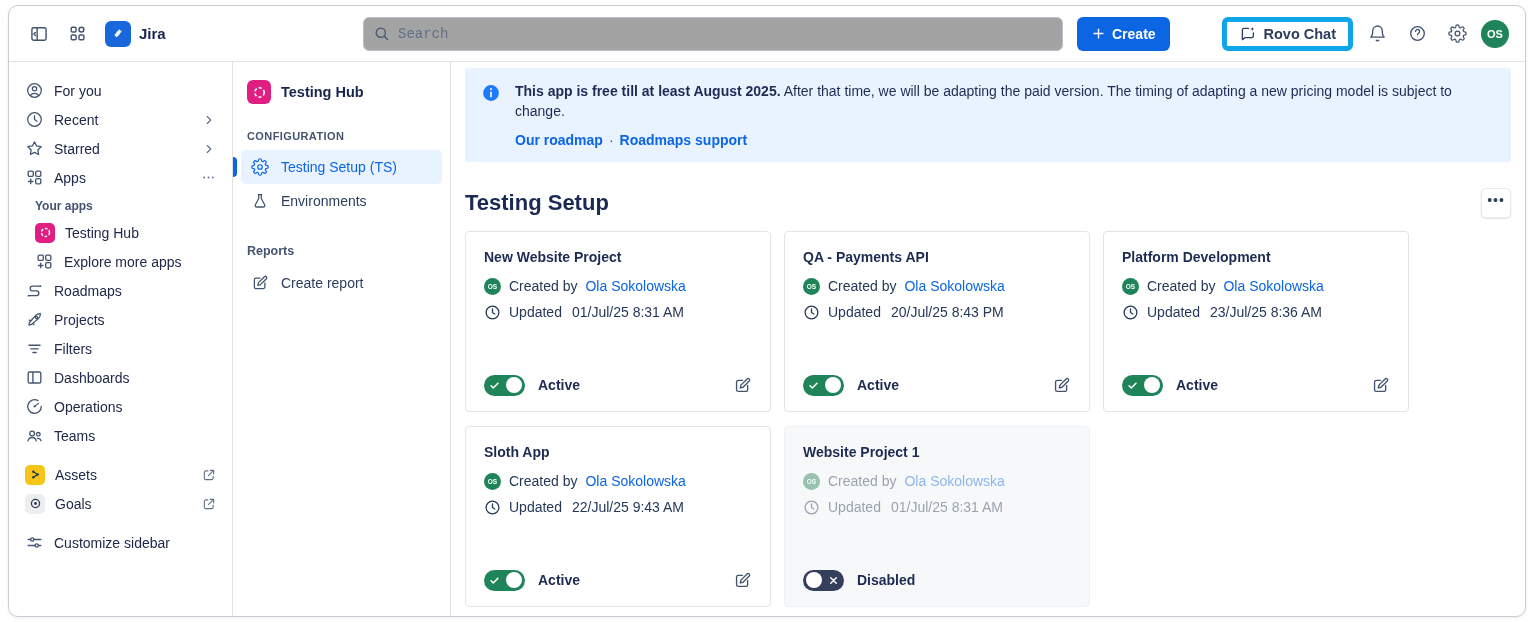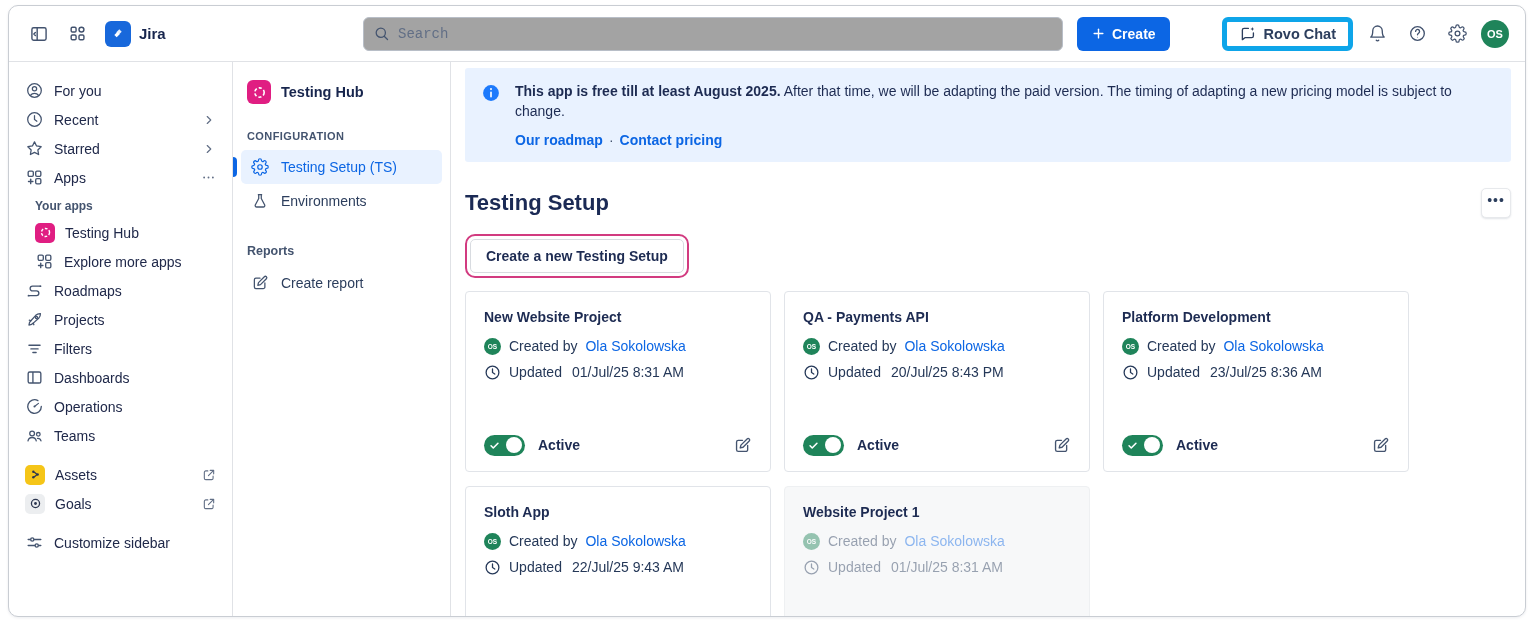--- a/index.html
+++ b/index.html
@@ -415,33 +415,30 @@
         <span class="ic">
           <svg width="20" height="20" viewBox="0 0 24 24">
               <circle cx="12" cy="12" r="9.5" fill="#1d7afc"></circle>
               <rect x="10.9" y="10.3" width="2.2" height="7" rx="1.1" fill="#e9f2ff"></rect>
               <circle cx="12" cy="7.3" r="1.3" fill="#e9f2ff"></circle>
             </svg>
         </span>
         <div>
           <div class="banner-line1"><b>This app is free till at least August 2025.</b><span> After that time, we will be adapting the paid version. The timing of adapting a new pricing model is subject to change.</span></div>
           <div class="banner-line2">
-            <a>Our roadmap</a><span class="banner-sep">·</span><a>Contact pricing</a>
+            <a>Our roadmap</a><span class="banner-sep">·</span><a>Roadmaps support</a>
           </div>
         </div>
       </div>
 
       <div class="title-row">
         <h1 class="page-title">Testing Setup</h1>
         <button class="more-btn">•••</button>
       </div>
 
-      <span class="ring">
-        <button class="create-setup-btn">Create a new Testing Setup</button>
-      </span>
 
       <div class="grid">
 
         <div class="card">
           <div class="card-title">New Website Project</div>
           <div class="meta">
             <span class="mini-avatar">OS</span>
             <span>Created by</span>
             <a class="author-link">Ola Sokolowska</a>
           </div>

